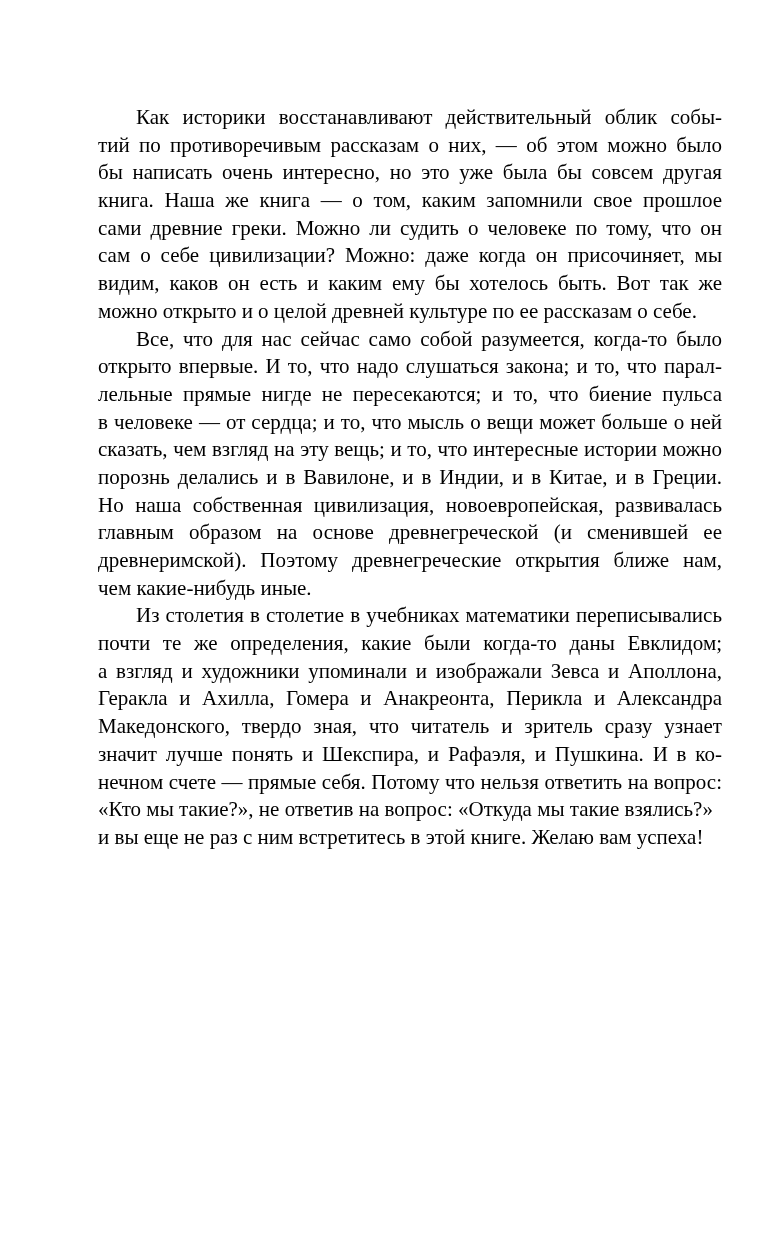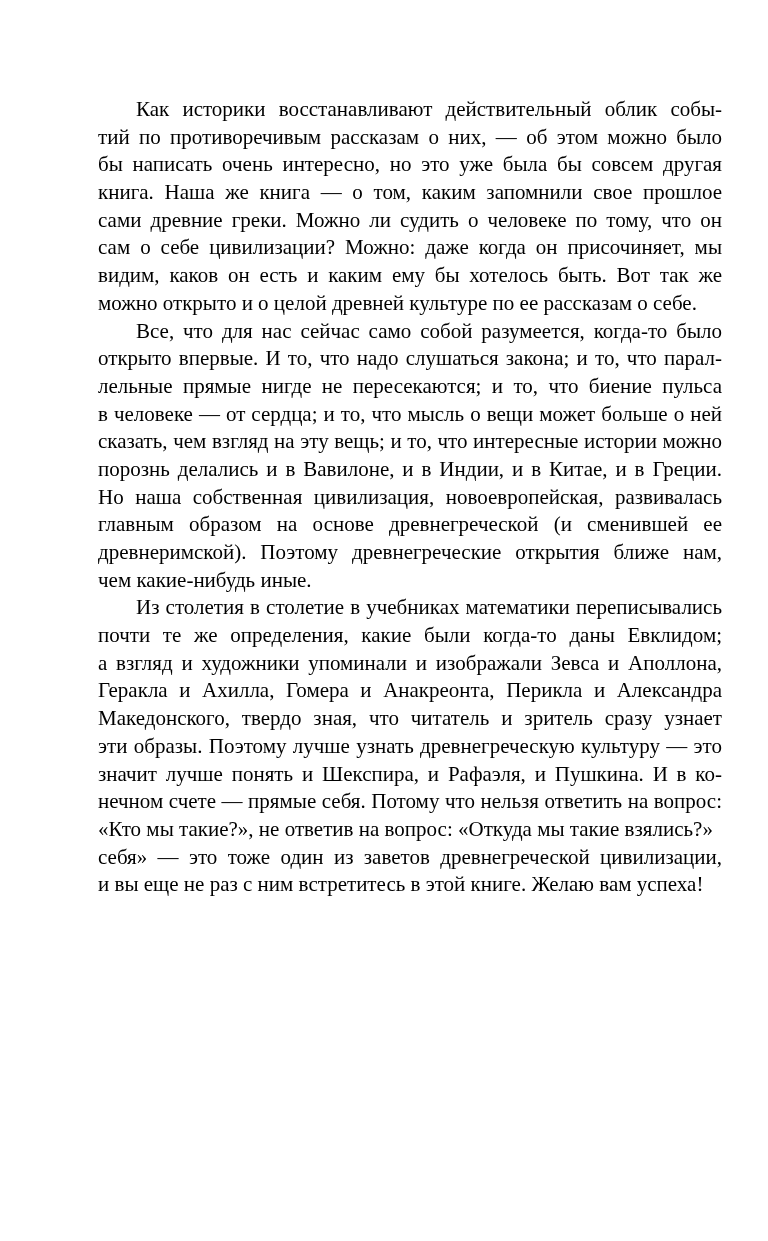--- a/index.html
+++ b/index.html
@@ -13,21 +13,21 @@
     overflow: hidden;
     font-family: "Liberation Serif", "DejaVu Serif", serif;
   }
   .book-page {
     position: absolute;
     inset: 0;
   }
   .text-block {
     position: absolute;
     left: 98px;
-    top: 96px;
+    top: 104px;
     width: 624px;
     font-size: 21px;
     line-height: 27.7px;
     letter-spacing: 0px;
   }
   .paragraph {
     margin: 0;
     padding: 0;
   }
   .line {
@@ -69,23 +69,21 @@
         <div class="line">главным образом на основе древнегреческой (и сменившей ее</div>
         <div class="line">древнеримской). Поэтому древнегреческие открытия ближе нам,</div>
         <div class="line last">чем какие-нибудь иные.</div>
       </div>
       <div class="paragraph">
         <div class="line first">Из столетия в столетие в учебниках математики переписывались</div>
         <div class="line">почти те же определения, какие были когда-то даны Евклидом;</div>
         <div class="line">а взгляд и художники упоминали и изображали Зевса и Аполлона,</div>
         <div class="line">Геракла и Ахилла, Гомера и Анакреонта, Перикла и Александра</div>
         <div class="line">Македонского, твердо зная, что читатель и зритель сразу узнает</div>
-        <div class="line">эти образы. Поэтому лучше узнать древнегреческую культуру — это</div>
         <div class="line">значит лучше понять и Шекспира, и Рафаэля, и Пушкина. И в ко-</div>
         <div class="line">нечном счете — прямые себя. Потому что нельзя ответить на вопрос:</div>
         <div class="line last">«Кто мы такие?», не ответив на вопрос: «Откуда мы такие взялись?»</div>
       </div>
       <div class="paragraph">
-        <div class="line">себя» — это тоже один из заветов древнегреческой цивилизации,</div>
         <div class="line last">и вы еще не раз с ним встретитесь в этой книге. Желаю вам успеха!</div>
       </div>
     </div>
 </div>
 
 </body></html>

